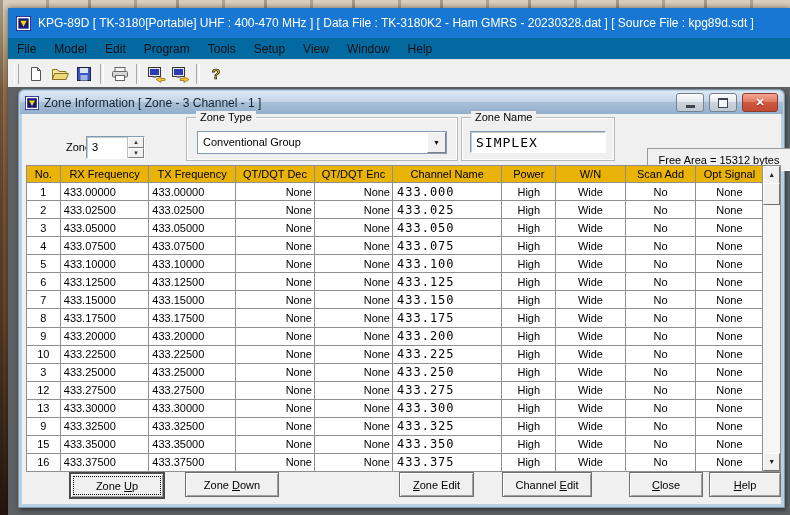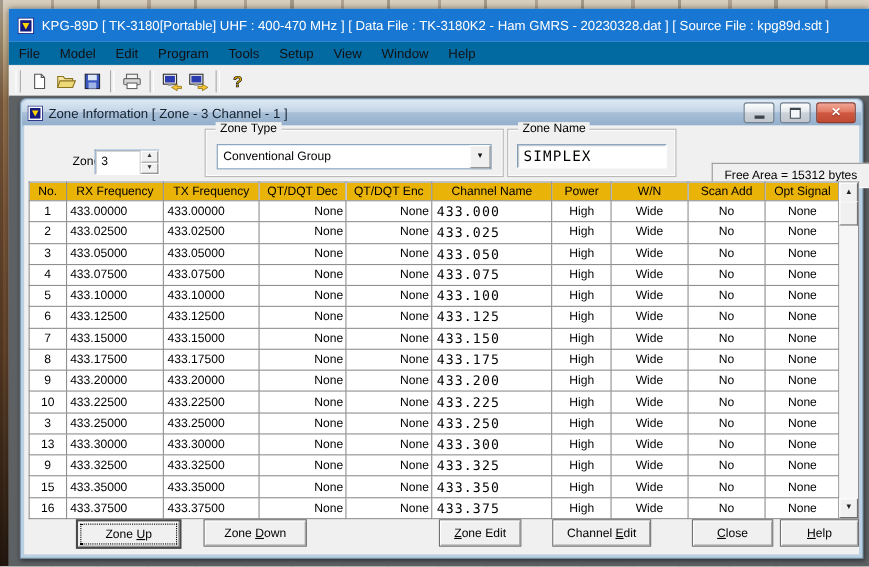--- a/index.html
+++ b/index.html
@@ -364,20 +364,32 @@
                     <td class="r">433.25000</td>
                     <td class="rn">None</td>
                     <td class="rn">None</td>
                     <td class="ml">433.250</td>
                     <td class="c">High</td>
                     <td class="c">Wide</td>
                     <td class="c">No</td>
                     <td class="c">None</td>
                   </tr>
                   <tr>
+                    <td class="c">12</td>
+                    <td class="r">433.27500</td>
+                    <td class="r">433.27500</td>
+                    <td class="rn">None</td>
+                    <td class="rn">None</td>
+                    <td class="ml">433.275</td>
+                    <td class="c">High</td>
+                    <td class="c">Wide</td>
+                    <td class="c">No</td>
+                    <td class="c">None</td>
+                  </tr>
+                  <tr>
                     <td class="c">13</td>
                     <td class="r">433.30000</td>
                     <td class="r">433.30000</td>
                     <td class="rn">None</td>
                     <td class="rn">None</td>
                     <td class="ml">433.300</td>
                     <td class="c">High</td>
                     <td class="c">Wide</td>
                     <td class="c">No</td>
                     <td class="c">None</td>

